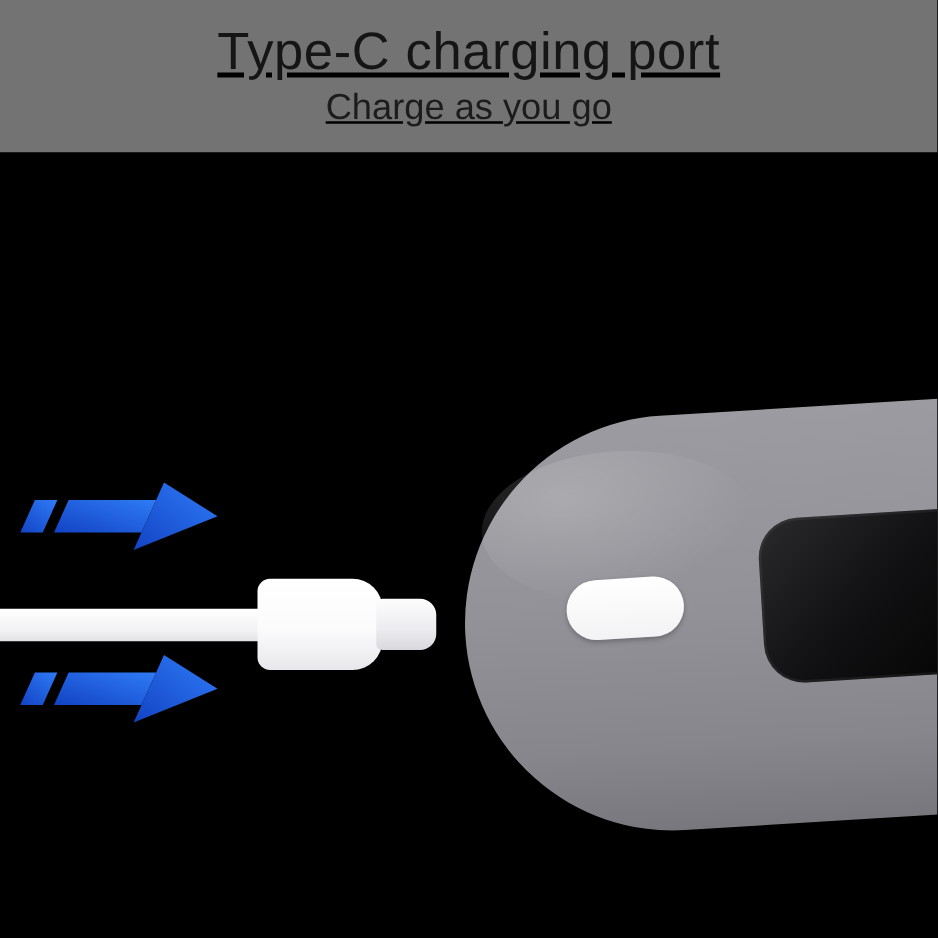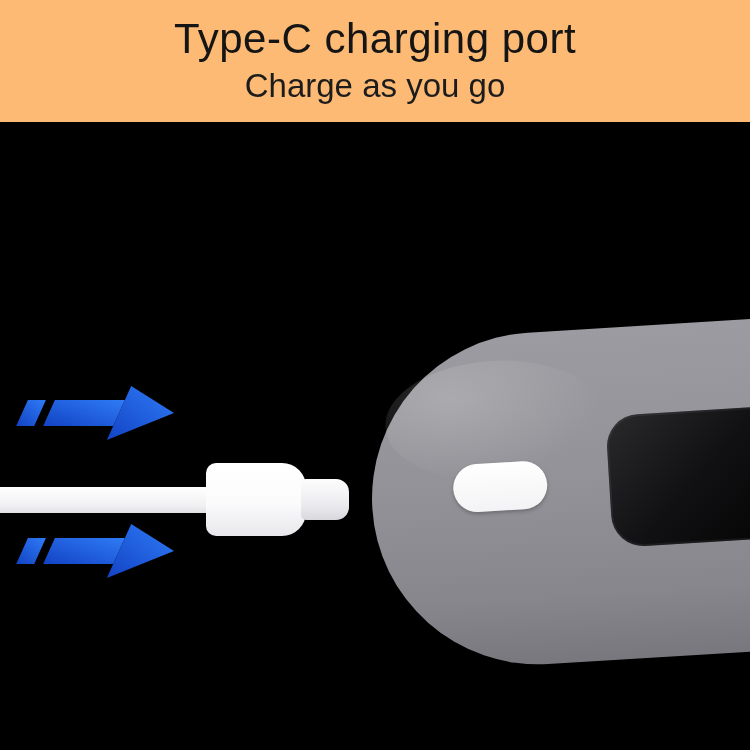--- a/index.html
+++ b/index.html
@@ -4,30 +4,31 @@
 <style>
   html,body{margin:0;padding:0;}
   body{
     width:750px;height:750px;overflow:hidden;position:relative;
     font-family:"Liberation Sans", sans-serif;
     background:#000;
   }
   
   .header{
     position:absolute;left:0;top:0;width:750px;height:122px;
-    background:#fdba74;
+    background:#737373;
     display:flex;flex-direction:column;align-items:center;justify-content:center;
     gap:6px;
+    text-decoration:underline;
   }
   .title{
     font-size:42px;font-weight:500;color:#151515;letter-spacing:0.5px;
     line-height:1.05;
   }
   .subtitle{
-    font-size:33px;font-weight:400;color:#1c1c1c;
+    font-size:29px;font-weight:400;color:#1c1c1c;
   }
   
   .scene{
     position:absolute;left:0;top:122px;width:750px;height:628px;
     background:#000;overflow:hidden;
   }
   
   .arrow{position:absolute;width:180px;height:90px;}
   .arrow-top{left:14px;top:246px;}
   .arrow-bottom{left:14px;top:384px;}

